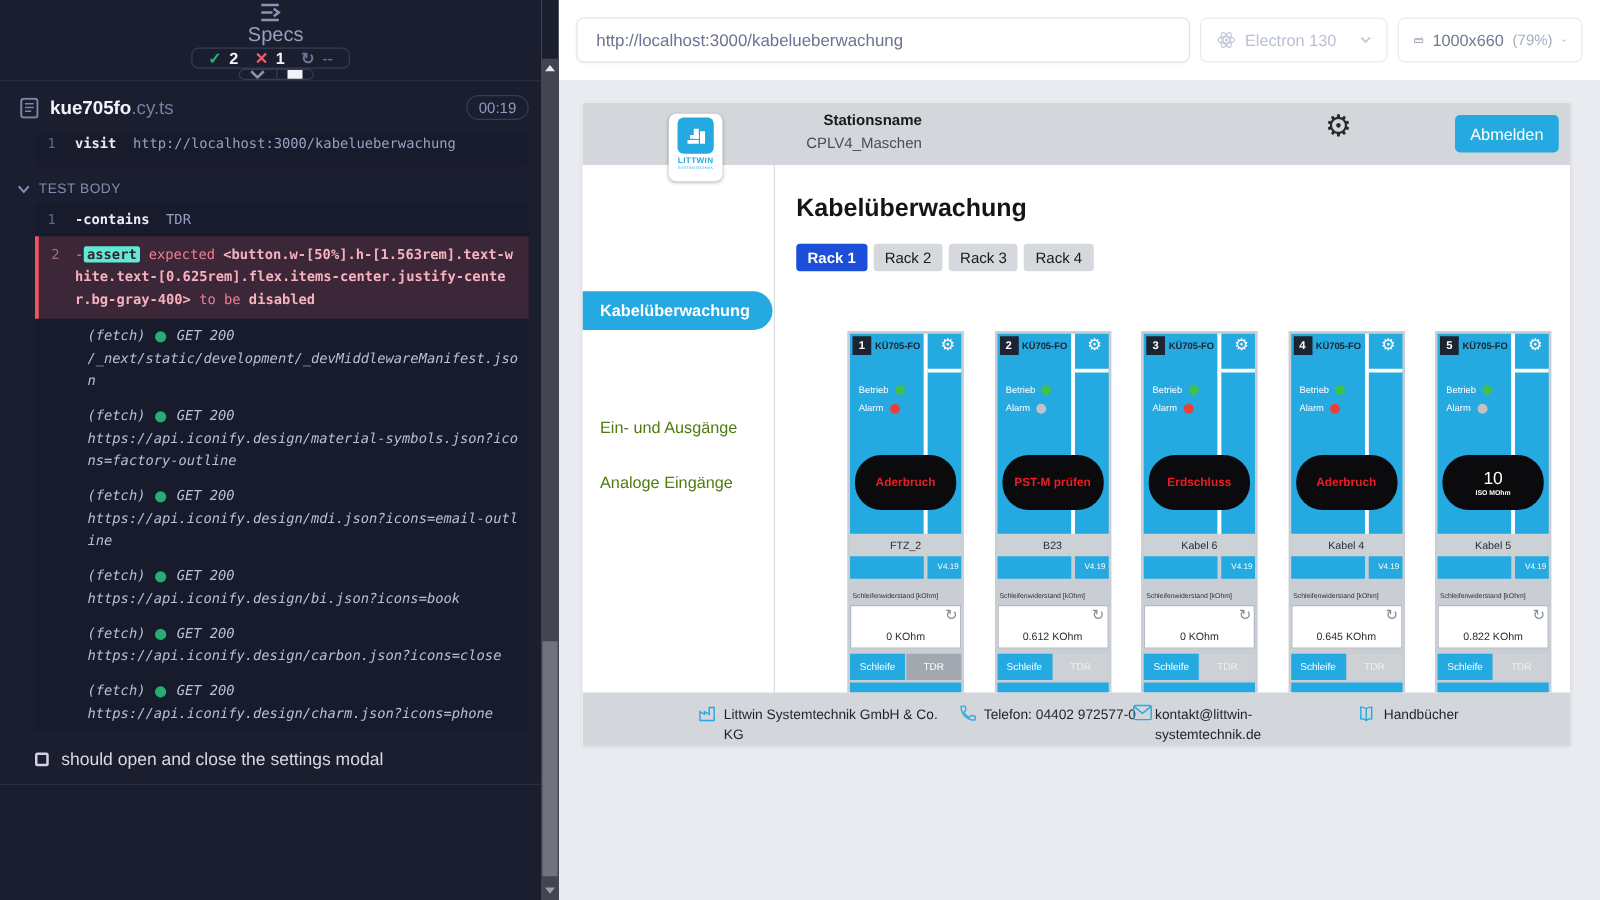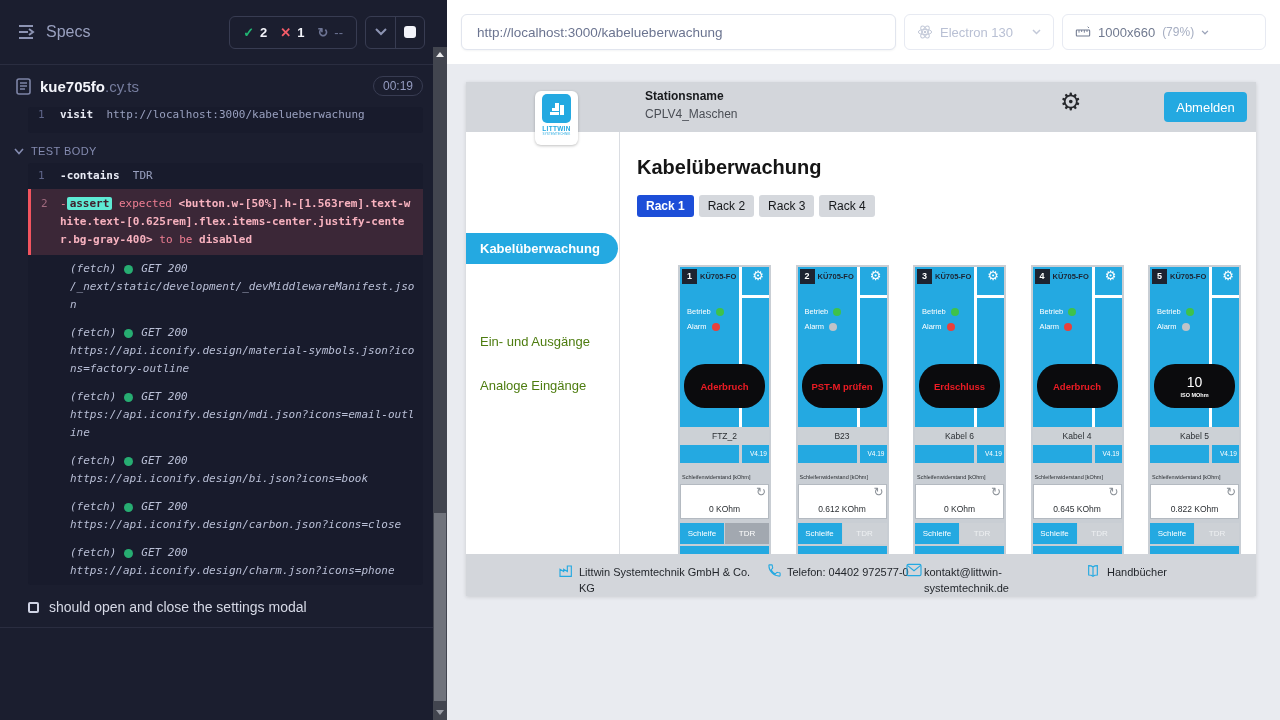--- a/index.html
+++ b/index.html
@@ -1,21 +1,21 @@
 <!DOCTYPE html>
 <html><head>
 <meta charset="utf-8">
 <style>
   * { box-sizing: border-box; margin: 0; padding: 0; }
   html,body { width:1280px; height:720px; overflow:hidden; font-family:"Liberation Sans", sans-serif; }
   .screen { position:relative; width:1280px; height:720px; display:flex; background:#e9ebf0; }
 
   
   .reporter { width:433px; height:720px; background:#1b1e2f; color:#e9ebf5; flex:none; overflow:hidden; position:relative; }
-  .rep-header { height:64px; display:flex; align-items:center; padding:0 8px 0 16px; }
+  .rep-header { height:64px; display:flex; align-items:center; padding:0 8px 0 16px;flex-direction:column; }
   .specs-toggle { width:20px; height:20px; margin-right:10px; }
   .specs-label { font-size:16px; color:#99a0bf; flex:1; }
   .stats-box { display:flex; align-items:center; gap:13px; border:1px solid #383c52; border-radius:6px; height:33px; padding:0 13px; margin-right:8px; }
   .stat { display:flex; align-items:center; gap:6px; font-size:13px; font-weight:bold; color:#f3f4fa; }
   .stat .ic { font-size:13px; font-weight:bold; }
   .ic-pass { color:#21b573; } .ic-fail { color:#f35b68; } .ic-pend { color:#6d7494; font-weight:normal; }
   .stat.pending { color:#6d7494; font-weight:normal; }
   .ctrl-box { display:flex; align-items:stretch; border:1px solid #383c52; border-radius:6px; height:33px; overflow:hidden; }
   .ctrl-cell { width:29px; display:flex; align-items:center; justify-content:center; }
   .ctrl-cell + .ctrl-cell { border-left:1px solid #383c52; }
@@ -55,34 +55,34 @@
   .tri-up { position:absolute; top:5px; left:3px; width:0; height:0; border-left:4px solid transparent; border-right:4px solid transparent; border-bottom:5px solid #e8e8ea; }
   .tri-down { position:absolute; bottom:5px; left:3px; width:0; height:0; border-left:4px solid transparent; border-right:4px solid transparent; border-top:5px solid #9a9da6; }
   .rep-thumb { position:absolute; left:1px; width:12px; top:466px; height:188px; background:#70737c; }
 
   
   .right-pane { flex:1; display:flex; flex-direction:column; background:#e9ebf0; }
   .top-bar { height:64px; background:#ffffff; display:flex; align-items:center; padding:0 14px; gap:8px; flex:none; }
   .url-input { flex:1; height:36px; border:1px solid #e1e5ee; border-radius:6px; padding:0 15px; font-size:13.5px; color:#6b7490; font-family:"Liberation Sans", sans-serif; box-shadow:0 1px 2px rgba(20,30,60,.05); outline:none; background:#fff; }
   .top-btn { height:36px; border:1px solid #e7eaf2; border-radius:6px; display:flex; align-items:center; gap:7px; padding:0 12px; background:#fff; }
   .browser-btn { width:150px; color:#b9c0d4; font-size:13px; }
-  .viewport-btn { width:204px; color:#717a90; font-size:13px; }
+  .viewport-btn { width:148px; color:#717a90; font-size:13px; }
   .vp-zoom { color:#a6aec2; font-size:12px; }
 
   .aut { flex:1; position:relative; }
   .app { position:absolute; left:19px; top:18px; width:790px; height:514px; background:#ffffff; box-shadow:0 1px 4px rgba(0,0,0,.14); overflow:hidden; }
 
   
   .app-header { position:absolute; left:0; top:0; right:0; height:50px; background:#d3d6db; z-index:4; }
   .logo { position:absolute; left:69px; top:9px; width:43px; height:54px; background:#fff; border-radius:6px; box-shadow:0 1px 3px rgba(0,0,0,.25); z-index:6; text-align:center; padding-top:3px; }
   .logo-sq { width:29px; height:29px; background:#24a9e1; border-radius:5px; margin:0 auto; display:flex; align-items:center; justify-content:center; }
   .logo-line1 { font-size:6.5px; font-weight:bold; color:#24a9e1; letter-spacing:.3px; margin-top:2px; }
   .logo-line2 { font-size:3px; color:#24a9e1; letter-spacing:.2px; }
   .station { position:absolute; left:179px; top:7px; }
-  .station-label { font-size:12px; font-weight:bold; color:#17191c; }
+  .station-label { font-size:12px; font-weight:bold; color:#17191c;text-align:right; }
   .station-value { font-size:12px; color:#4a4e55; margin-top:4px; }
   .hdr-gear { position:absolute; left:594px; top:8px; font-size:24px; color:#26282c; line-height:1; cursor:pointer; }
   .logout-btn { position:absolute; right:9px; top:10px; width:83px; height:30px; background:#24a9e1; border:none; border-radius:4px; color:#fff; font-size:13px; font-family:"Liberation Sans", sans-serif; cursor:pointer; }
 
   
   .app-sidebar { position:absolute; left:0; top:50px; width:154px; bottom:0; background:#fff; border-right:1px solid #dadde2; z-index:3; }
   .nav-item { position:absolute; left:14px; font-size:13px; font-weight:normal; color:#4d7c0f; cursor:pointer; }
   .nav-0 { top:113px; } .nav-2 { top:202px; } .nav-3 { top:246px; }
   .nav-active { position:absolute; left:0; top:101px; width:152px; height:31px; line-height:31px; padding-left:14px; background:#24a9e1; border-radius:0 16px 16px 0; color:#fff; font-size:13px; font-weight:bold; cursor:pointer; }
 

